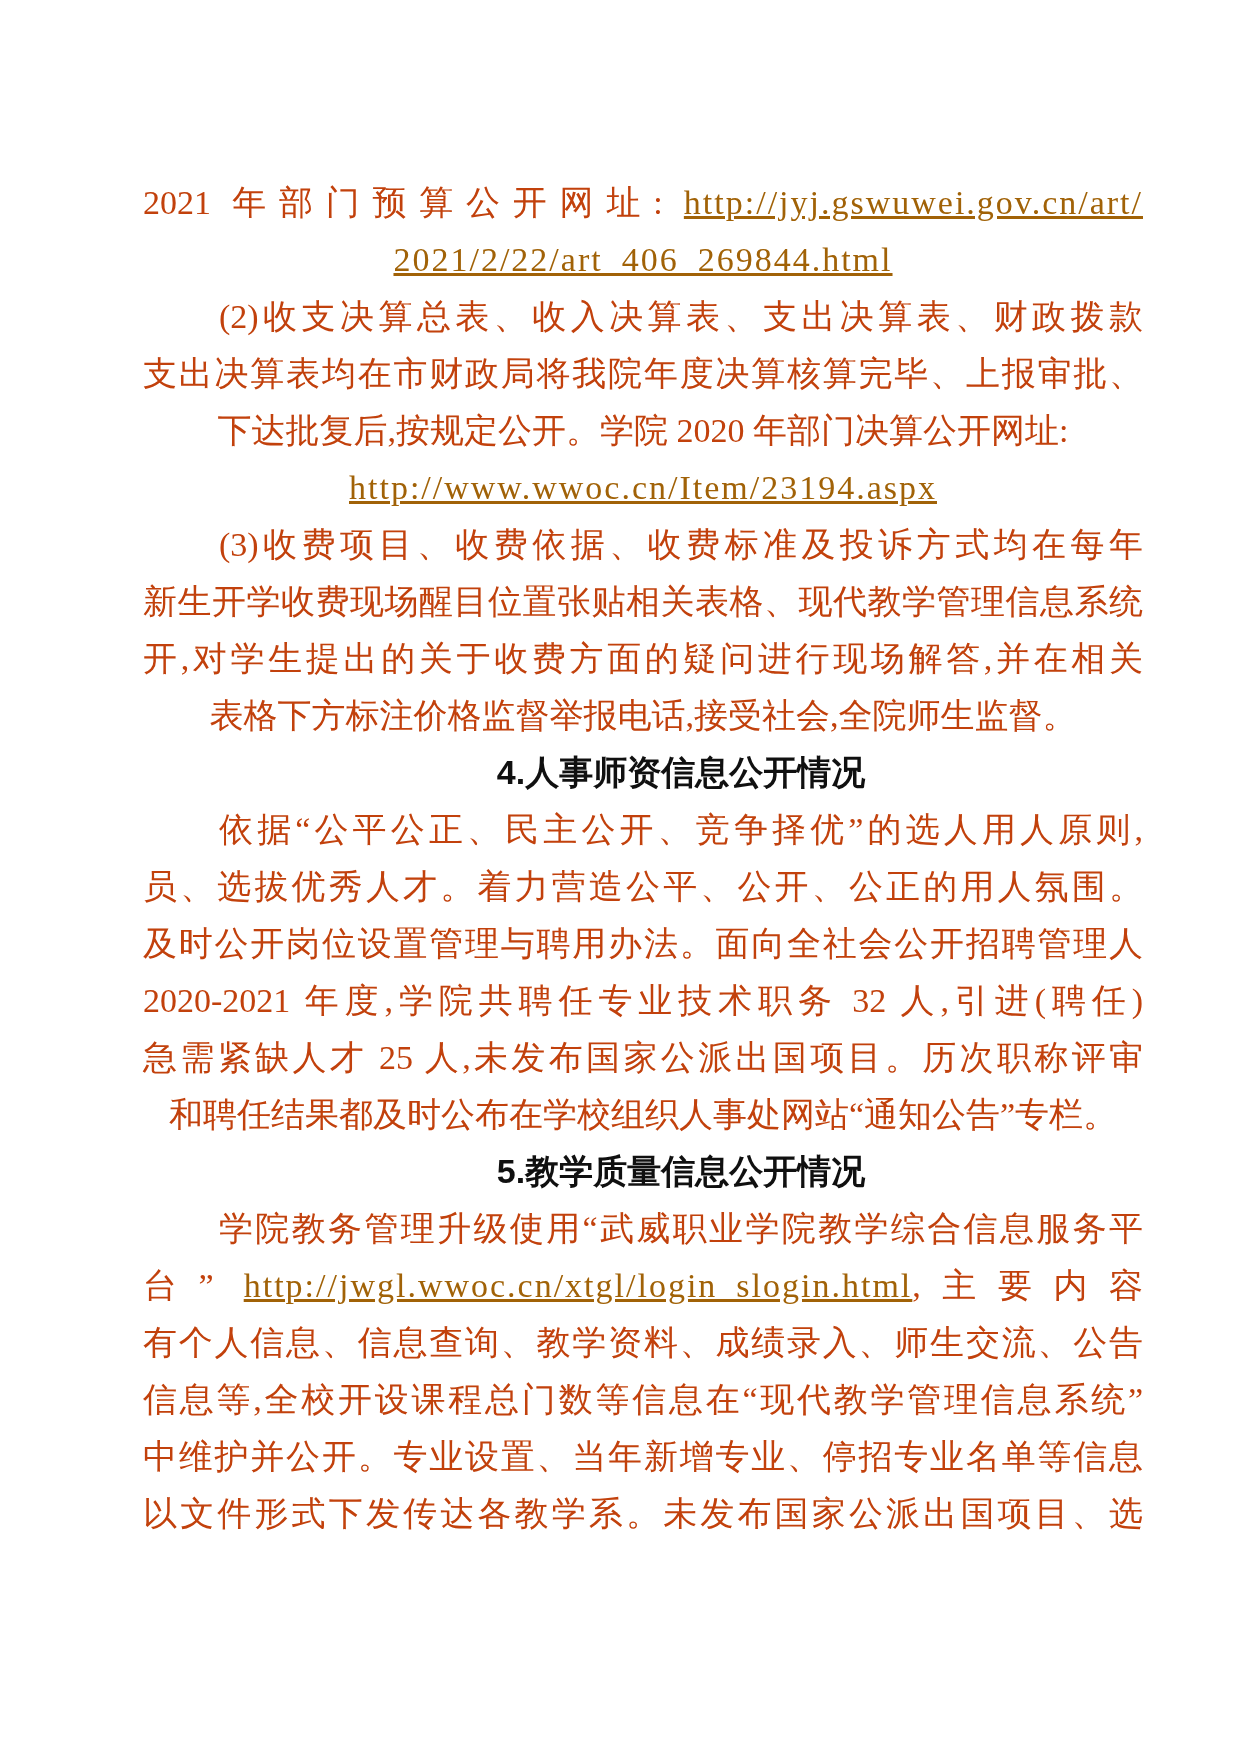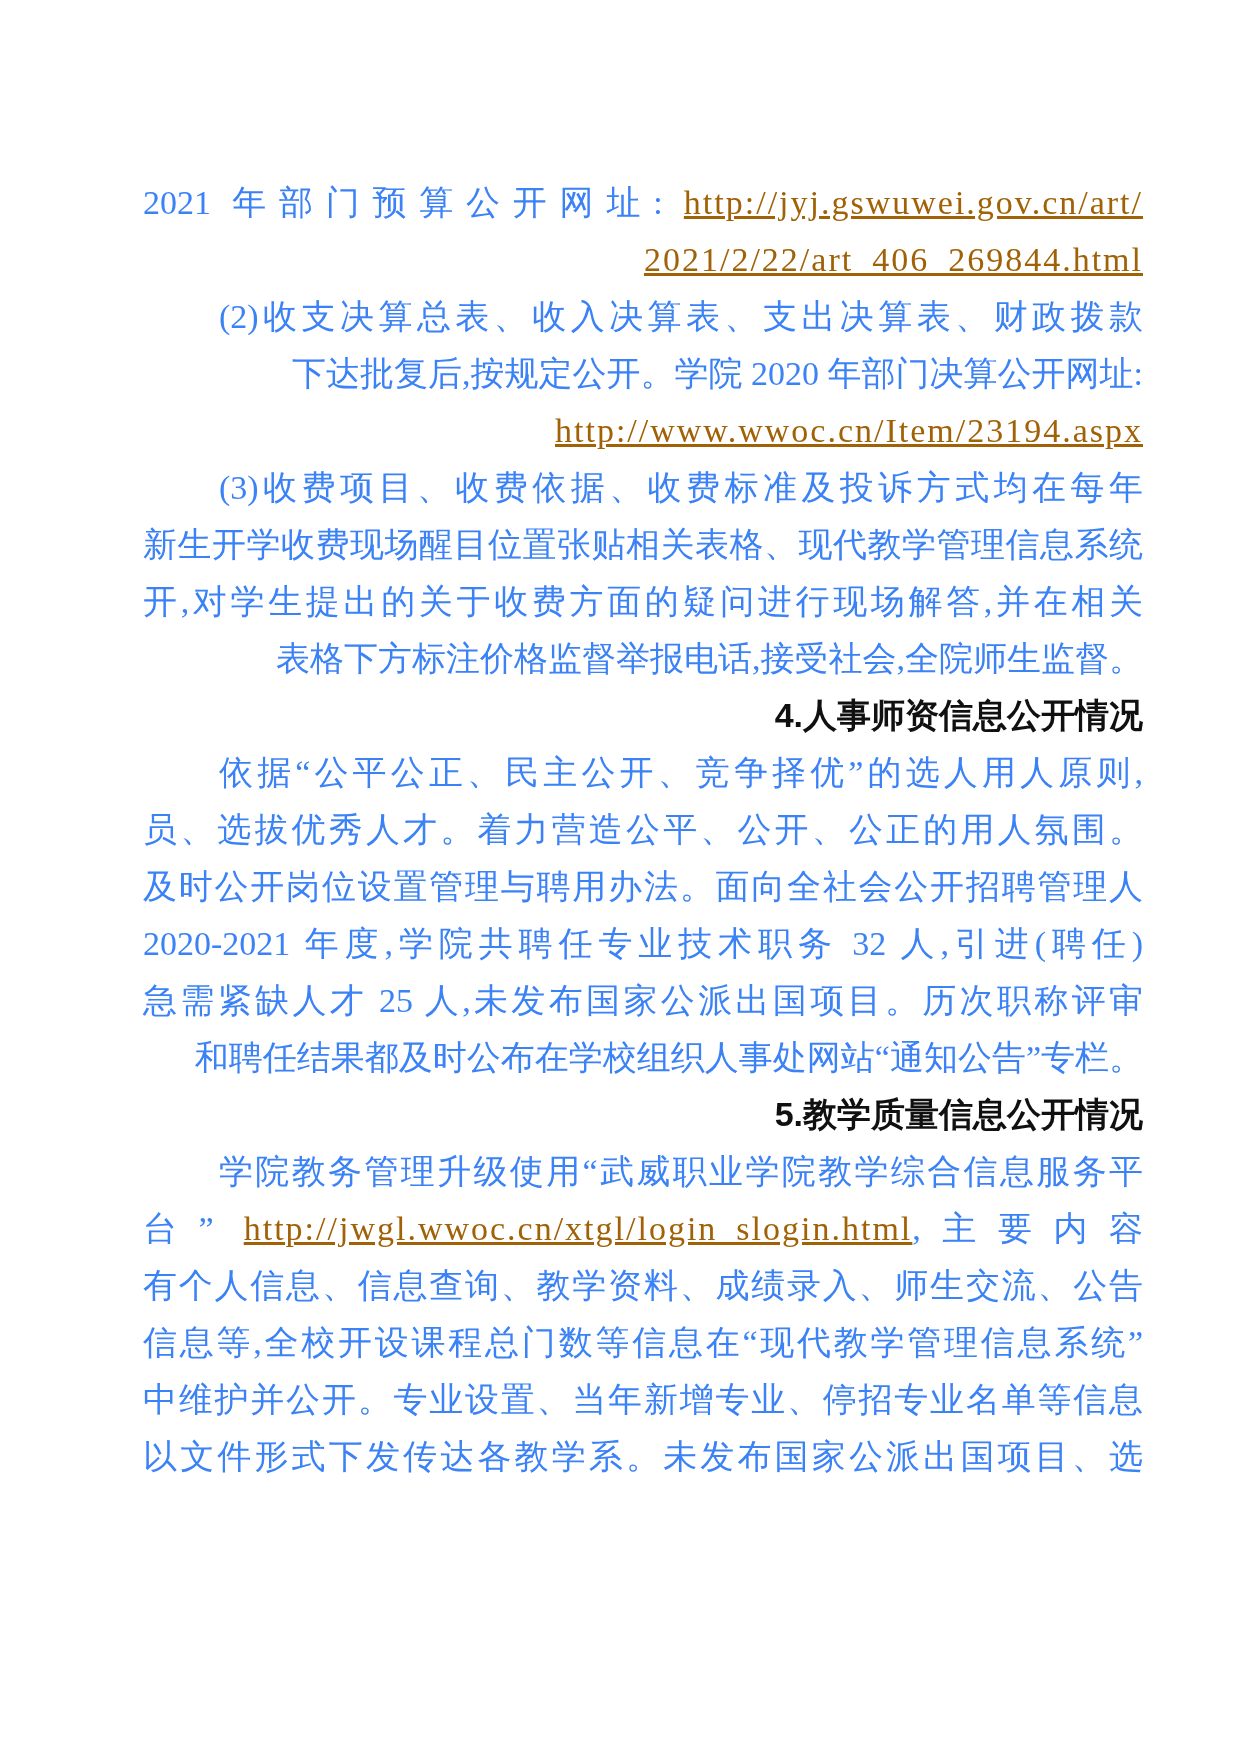--- a/index.html
+++ b/index.html
@@ -19,51 +19,52 @@
     left: 143px;
     top: 174px;
     width: 1000px;
   }
   .line {
     height: 57px;
     line-height: 57px;
     font-size: 34px;
     font-family: "Liberation Serif", "DejaVu Serif", serif;
     color: #101010;
-    text-align: right;
+    text-align: center;
   }
   .line.j {
     text-align: justify;
     text-align-last: justify;
   }
   .line.ind {
     text-indent: 76px;
   }
   .run-heading {
     font-weight: 700;
     font-family: "Liberation Sans", "DejaVu Sans", sans-serif;
   }
   .run-link {
     color: #a16207;
     text-decoration: underline;
     letter-spacing: 2px;
     cursor: pointer;
   }
   .run-body {
-    color: #3b82f6;
+    color: #c2410c;
   }
 </style>
 </head>
 <body>
 
 <div class="page">
   <div class="textblock">
       <div class="line j"><span class="run-body">2021 年部门预算公开网址: </span><span class="run-link">http://jyj.gswuwei.gov.cn/art/</span></div>
       <div class="line"><span class="run-link">2021/2/22/art_406_269844.html</span></div>
       <div class="line j ind"><span class="run-body">(2)收支决算总表、收入决算表、支出决算表、财政拨款</span></div>
+      <div class="line j"><span class="run-body">支出决算表均在市财政局将我院年度决算核算完毕、上报审批、</span></div>
       <div class="line"><span class="run-body">下达批复后,按规定公开。学院 2020 年部门决算公开网址:</span></div>
       <div class="line"><span class="run-link">http://www.wwoc.cn/Item/23194.aspx</span></div>
       <div class="line j ind"><span class="run-body">(3)收费项目、收费依据、收费标准及投诉方式均在每年</span></div>
       <div class="line j"><span class="run-body">新生开学收费现场醒目位置张贴相关表格、现代教学管理信息系统</span></div>
       <div class="line j"><span class="run-body">开,对学生提出的关于收费方面的疑问进行现场解答,并在相关</span></div>
       <div class="line"><span class="run-body">表格下方标注价格监督举报电话,接受社会,全院师生监督。</span></div>
       <div class="line ind"><span class="run-heading">4.人事师资信息公开情况</span></div>
       <div class="line j ind"><span class="run-body">依据“公平公正、民主公开、竞争择优”的选人用人原则,</span></div>
       <div class="line j"><span class="run-body">员、选拔优秀人才。着力营造公平、公开、公正的用人氛围。</span></div>
       <div class="line j"><span class="run-body">及时公开岗位设置管理与聘用办法。面向全社会公开招聘管理人</span></div>

